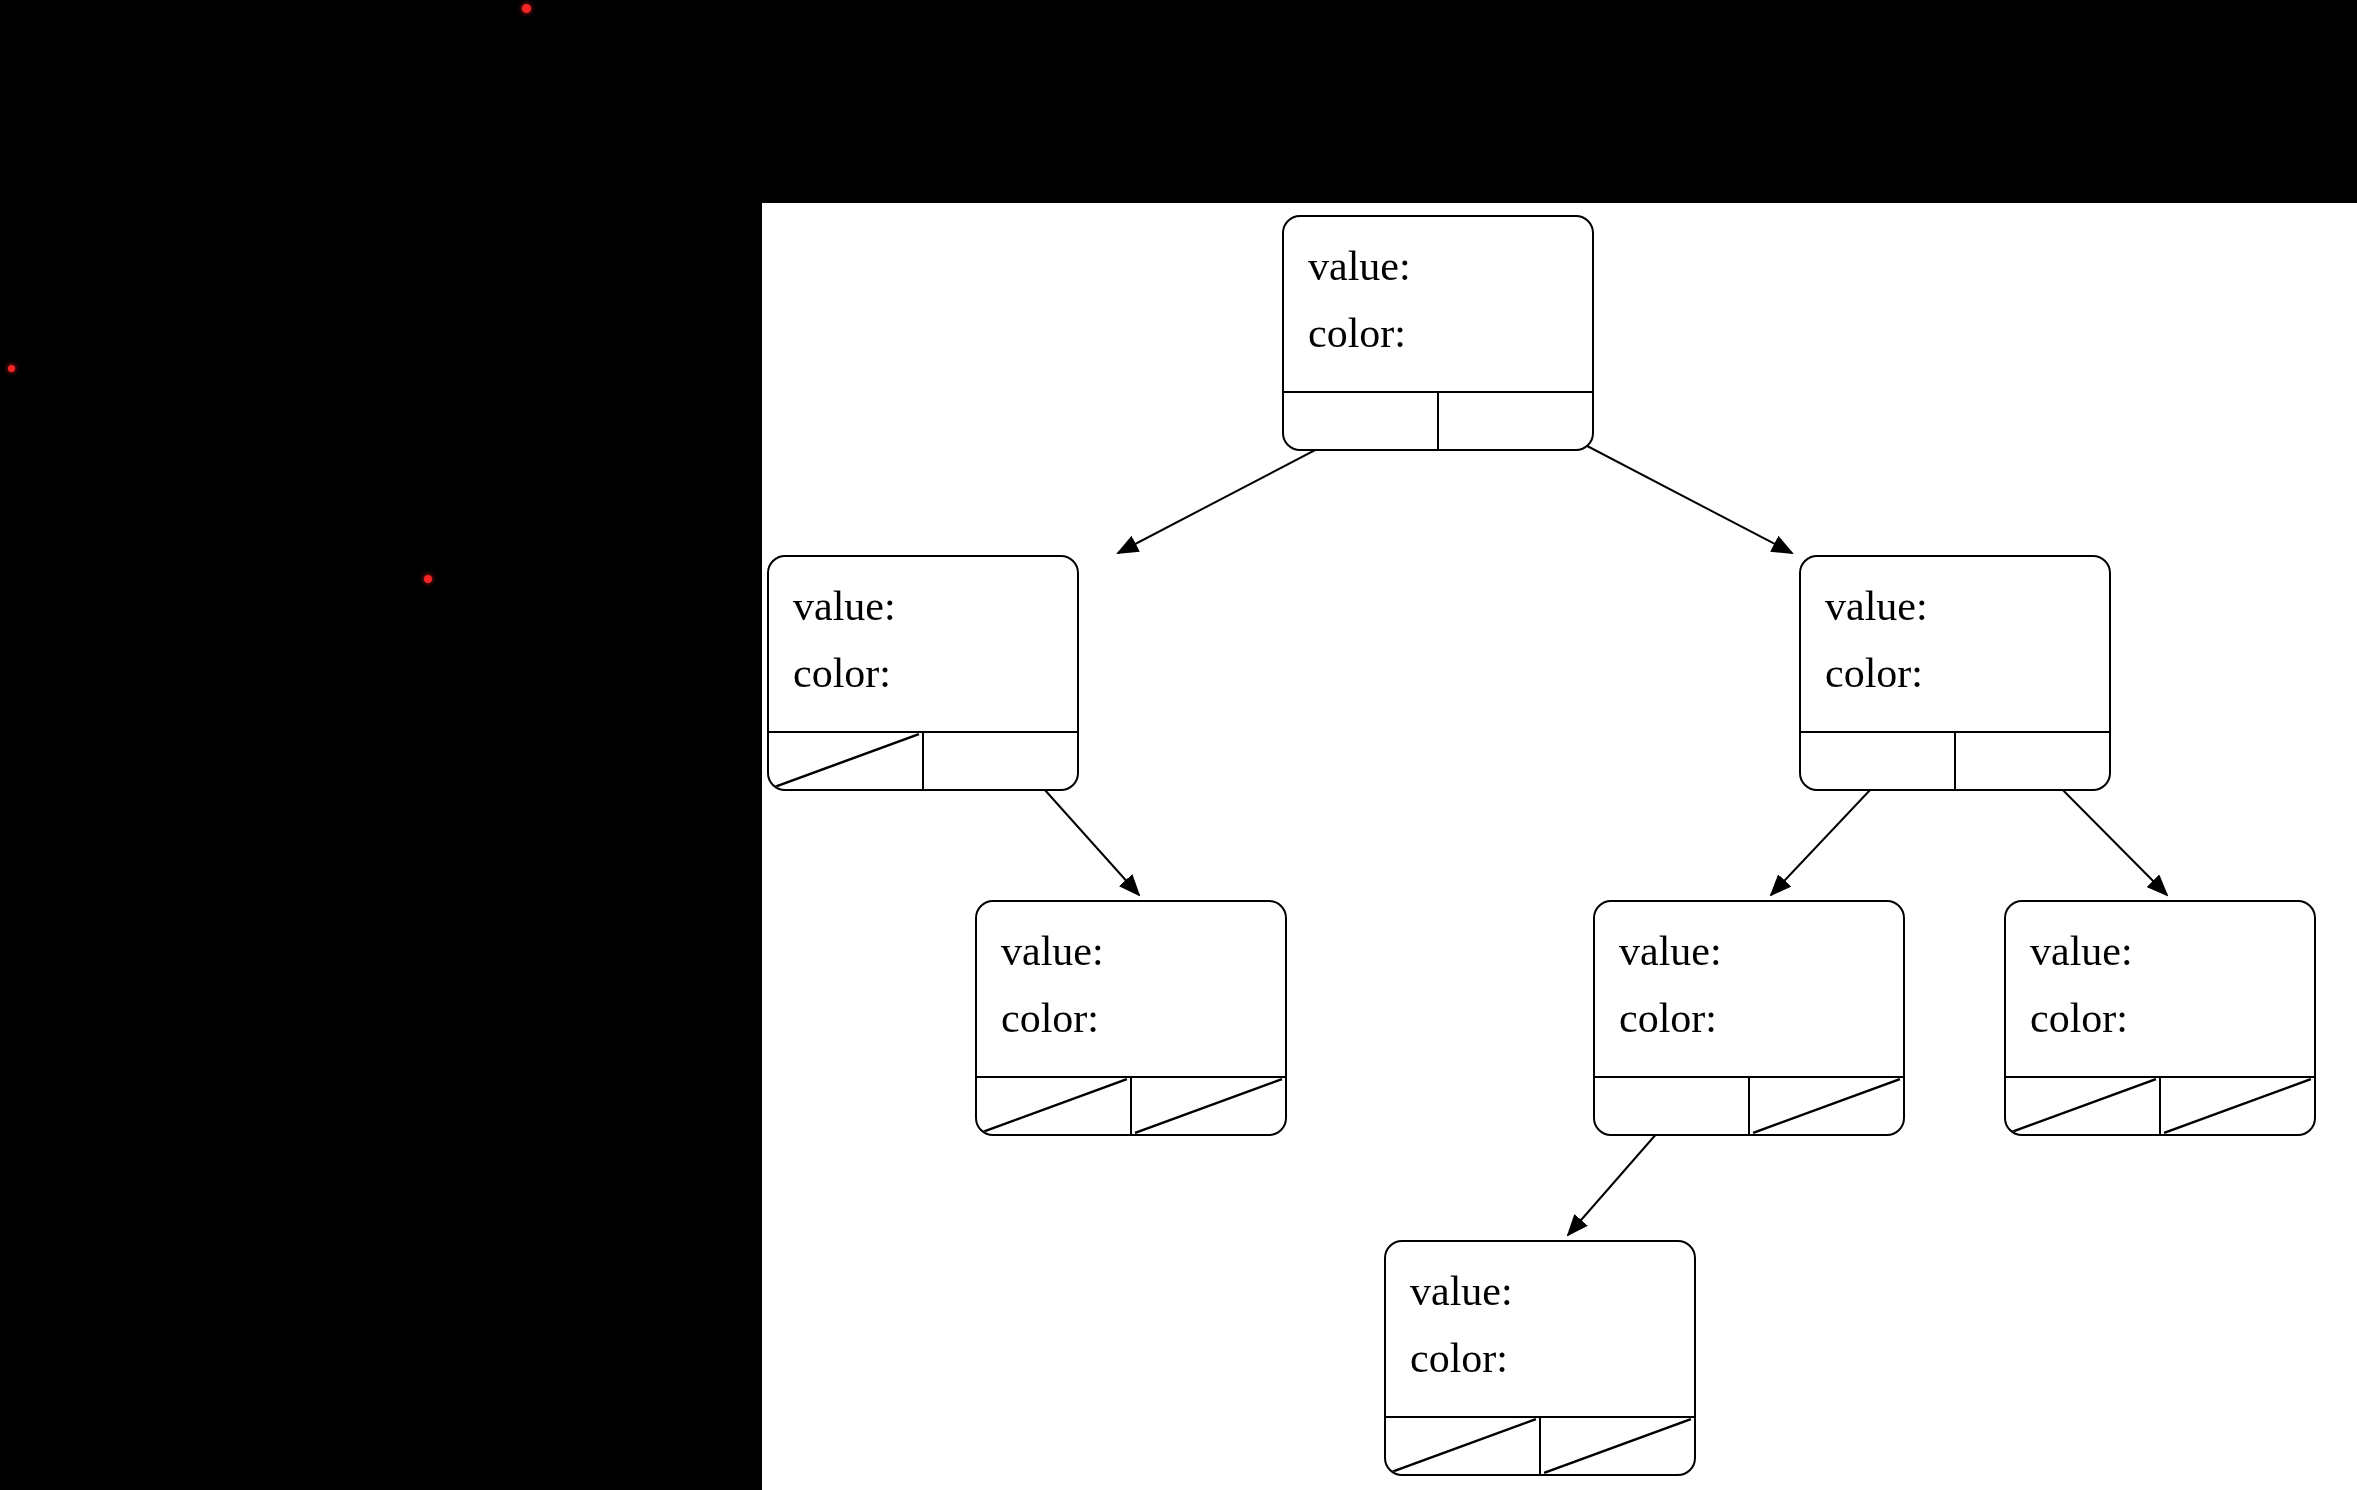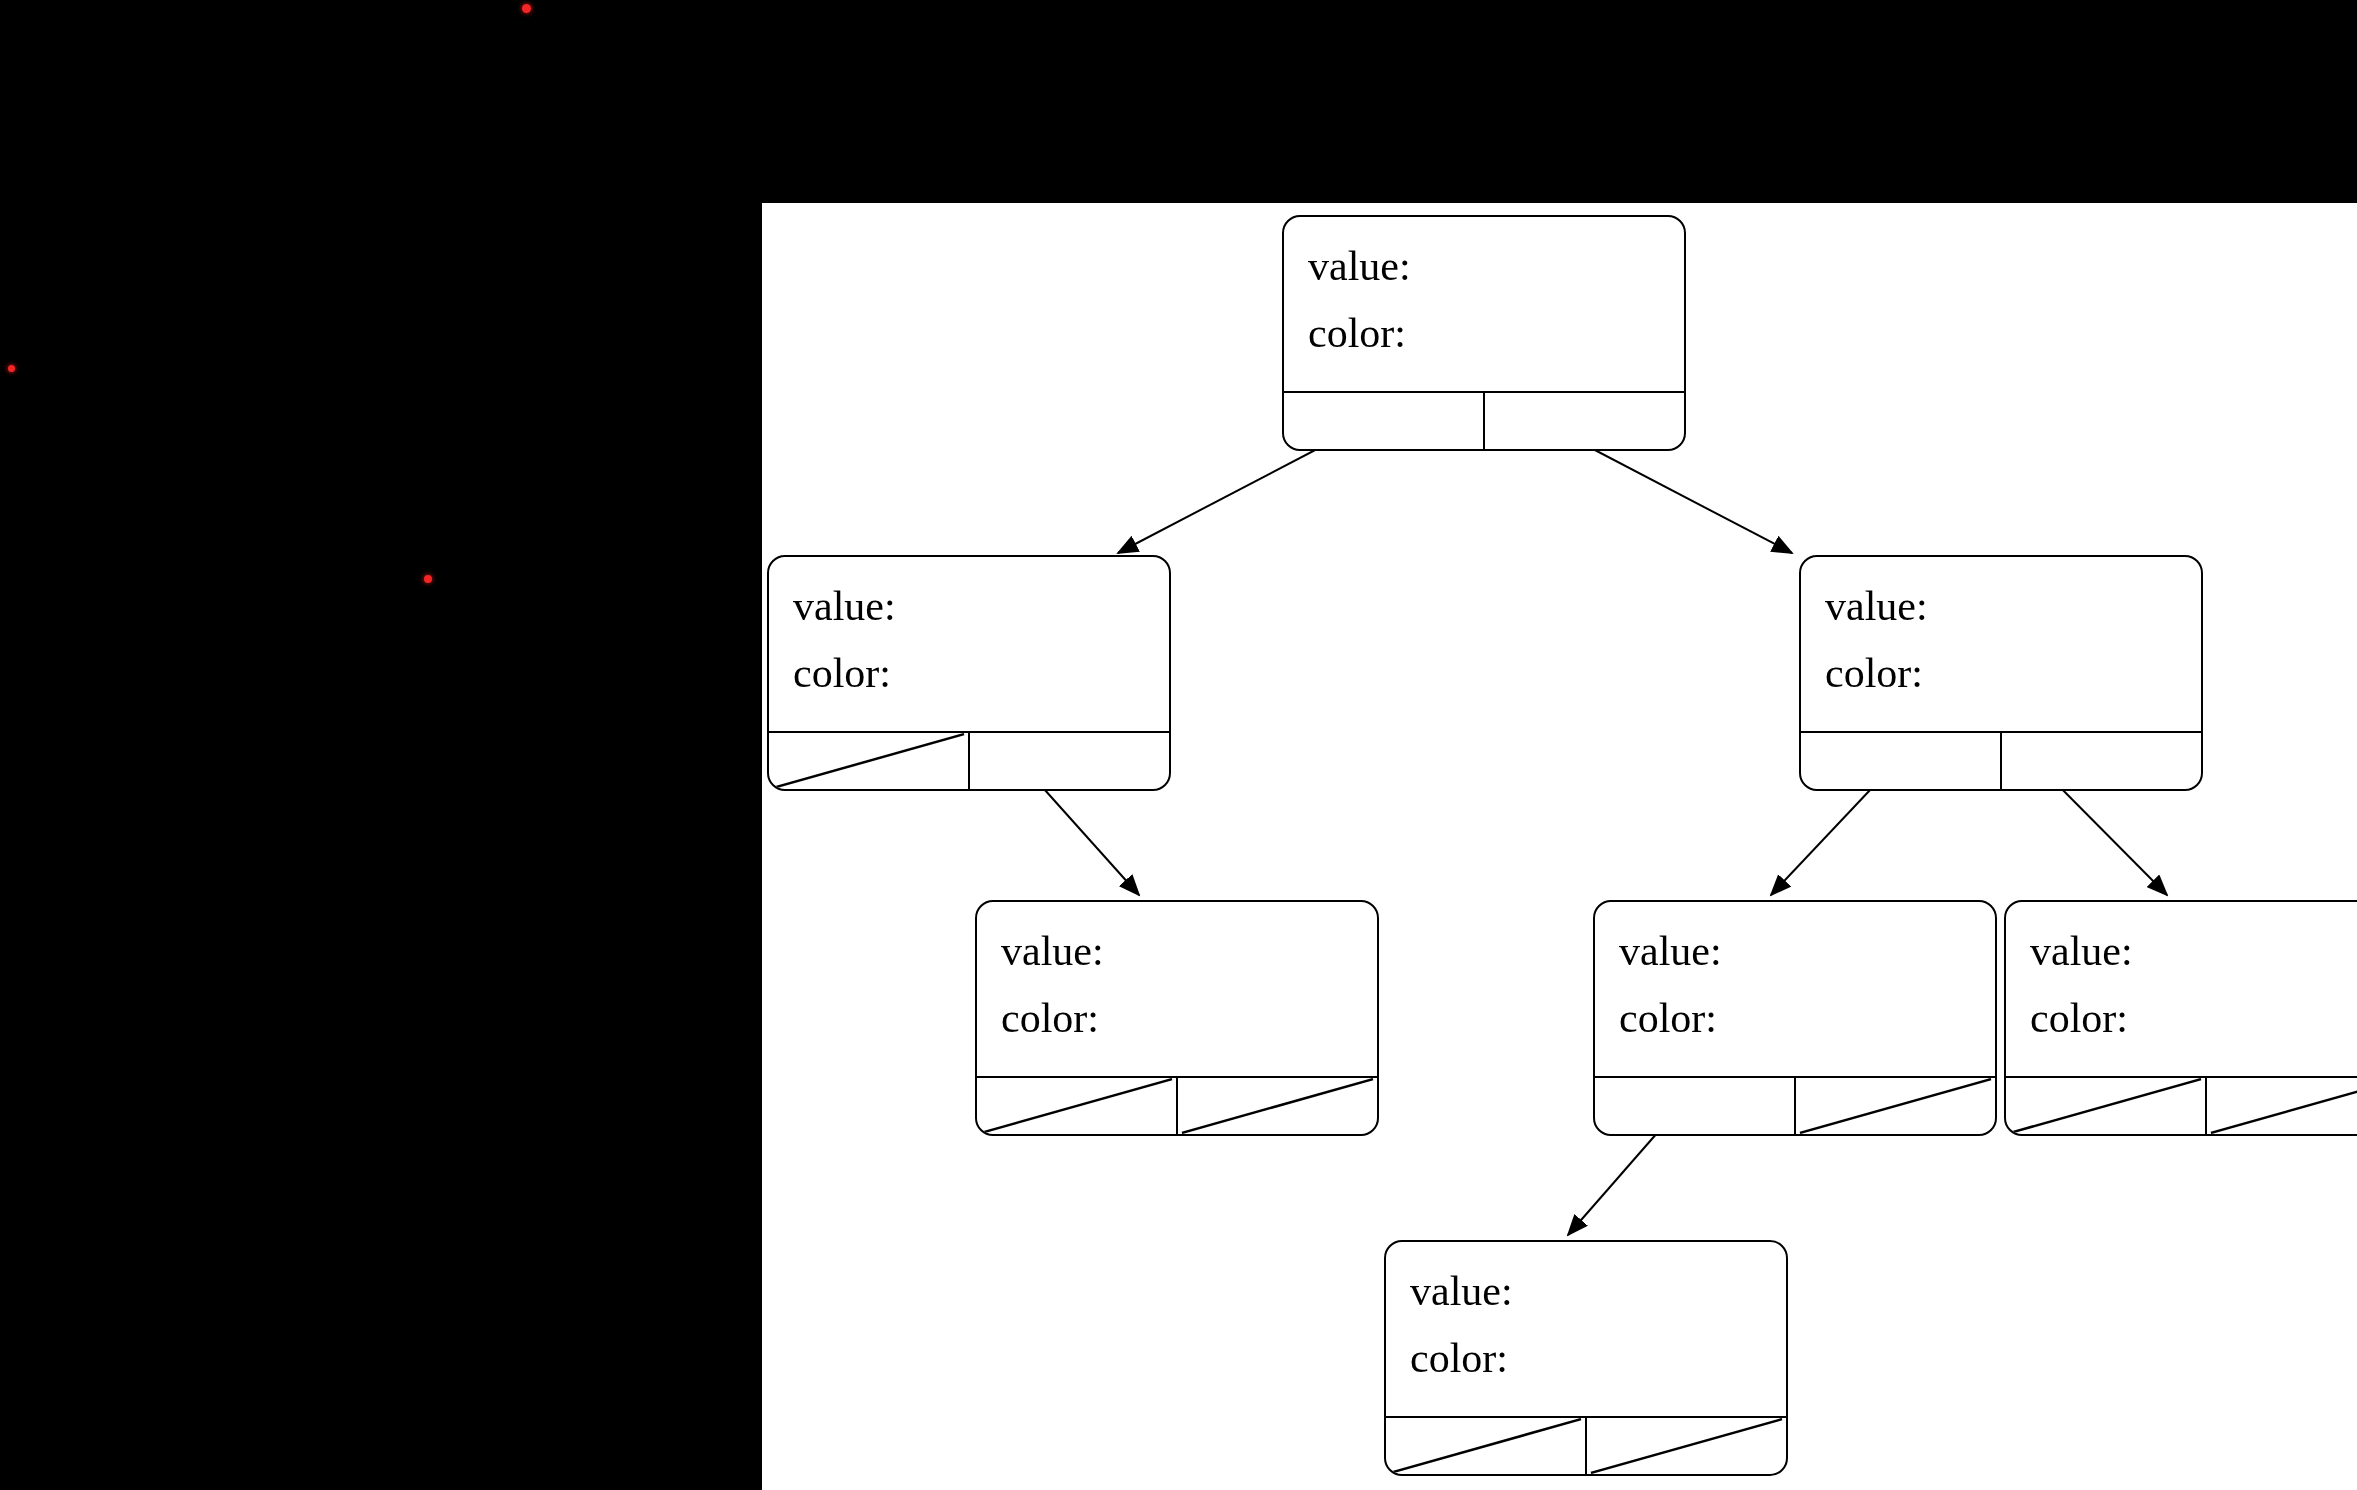--- a/index.html
+++ b/index.html
@@ -17,21 +17,21 @@
     left: 762px;
     top: 203px;
     width: 1595px;
     height: 1287px;
     background: #ffffff;
   }
 
   
   .node {
     position: absolute;
-    width: 404px;
+    width: 312px;
     height: 236px;
     border: 2px solid #000000;
     border-radius: 18px;
     background: #ffffff;
     overflow: hidden;
     display: flex;
     flex-direction: column;
   }
   .node-text {
     flex: 1;

